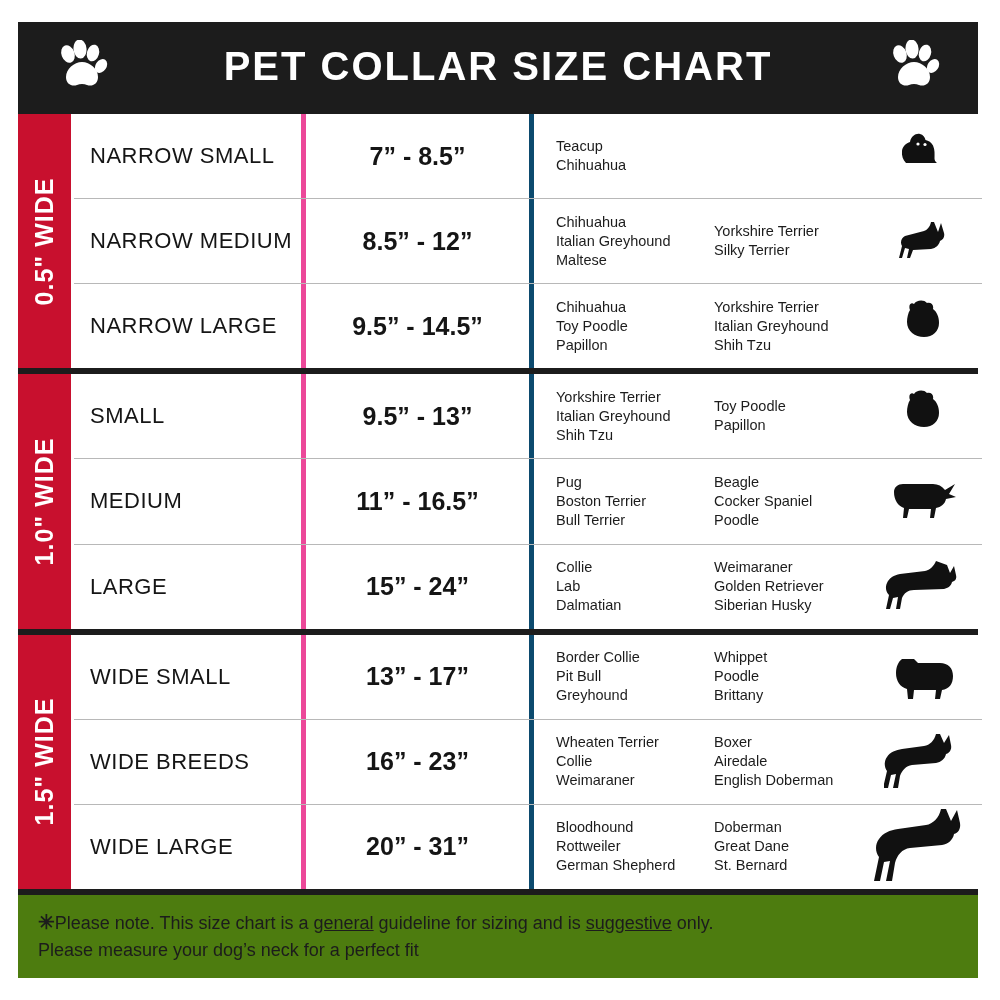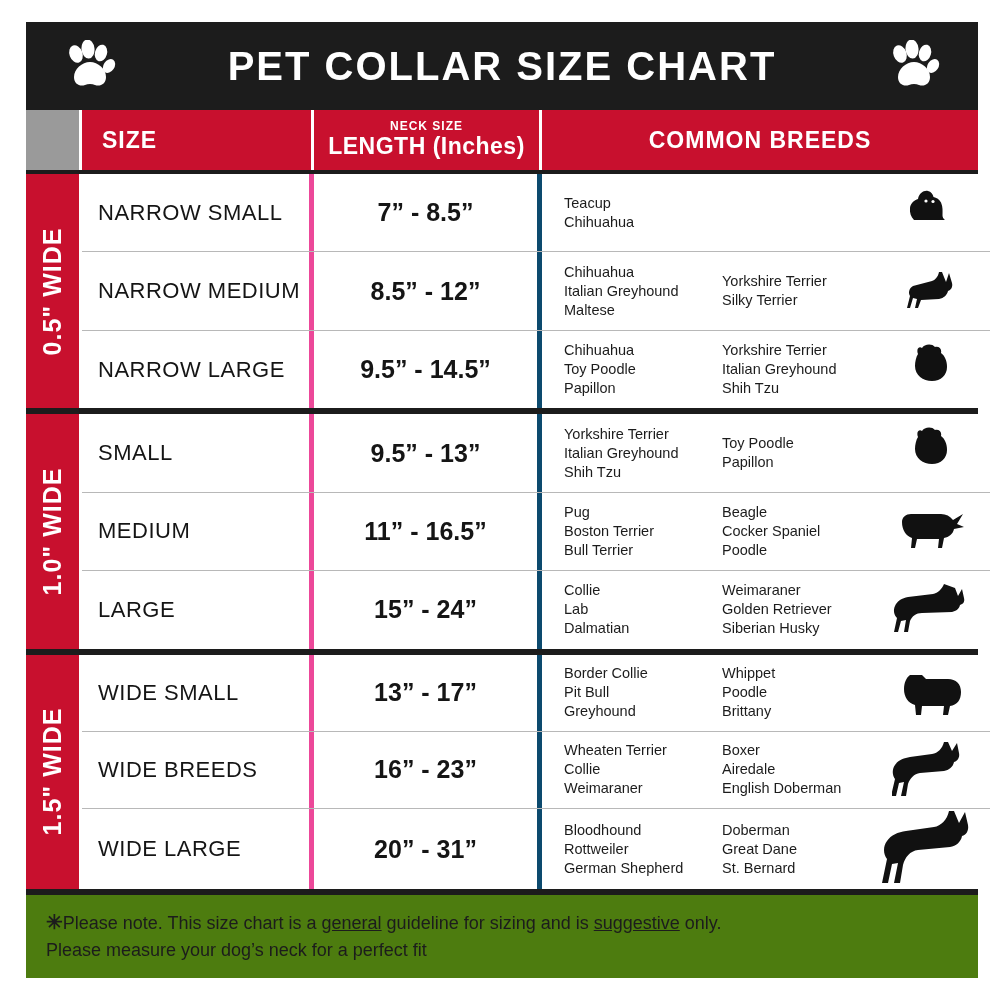--- a/index.html
+++ b/index.html
@@ -3,21 +3,21 @@
 <meta charset="utf-8">
 <style>
   * { box-sizing: border-box; margin: 0; padding: 0; }
   html, body {
     width: 1000px; height: 1000px;
     background: #ffffff;
     font-family: "Liberation Sans", sans-serif;
   }
   .chart {
     width: 1000px; height: 1000px;
-    padding: 22px 22px 22px 26px;
+    padding: 22px 22px 22px 18px;
     background: #ffffff;
     display: flex; flex-direction: column;
   }
   
   .header {
     background: #1c1c1c;
     height: 88px;
     display: flex; align-items: center; justify-content: center;
     position: relative;
   }
@@ -161,29 +161,20 @@
       <svg viewBox="0 0 52 52" width="52" height="52" aria-hidden="true">
         <ellipse cx="12" cy="14" rx="6.5" ry="9" fill="#fff" transform="rotate(-20 12 14)"></ellipse>
         <ellipse cx="24" cy="9" rx="6.5" ry="9.5" fill="#fff" transform="rotate(-6 24 9)"></ellipse>
         <ellipse cx="37" cy="13" rx="6" ry="8.5" fill="#fff" transform="rotate(16 37 13)"></ellipse>
         <ellipse cx="45" cy="26" rx="5.5" ry="7.5" fill="#fff" transform="rotate(34 45 26)"></ellipse>
         <path d="M26 22c8 0 16 7 16 15 0 7-6 10-11 8-3-1.2-7-1.2-10 0-5 2-11-1-11-8 0-8 8-15 16-15z" fill="#fff"></path>
       </svg>
     </span>
   </div>
 
-  <div class="colhead">
-    <div class="corner"></div>
-    <div class="cell ch-size">SIZE</div>
-    <div class="cell ch-len">
-      <div class="small">NECK SIZE</div>
-      <div class="big">LENGTH (Inches)</div>
-    </div>
-    <div class="cell ch-breeds">COMMON BREEDS</div>
-  </div>
 
   <div class="groups">
 
     <div class="group">
       <div class="wide-label">
         <span>0.5" WIDE</span>
       </div>
       <div class="rows">
 
         <div class="row">

